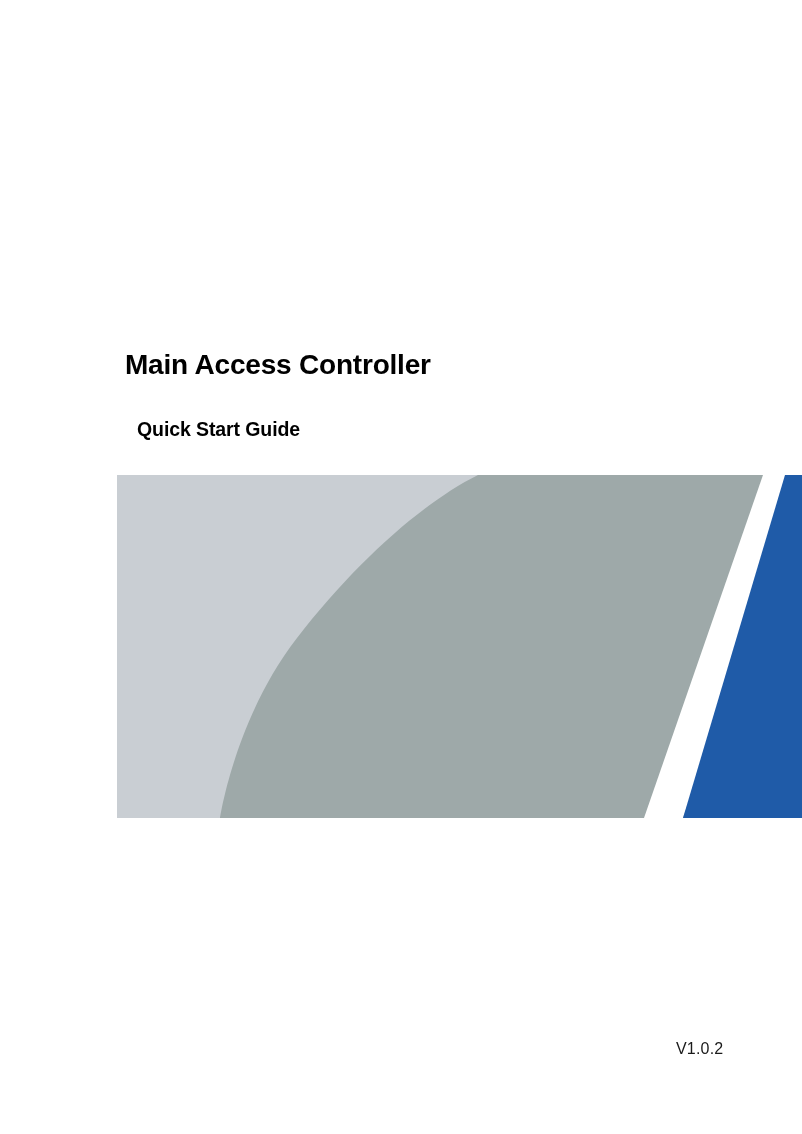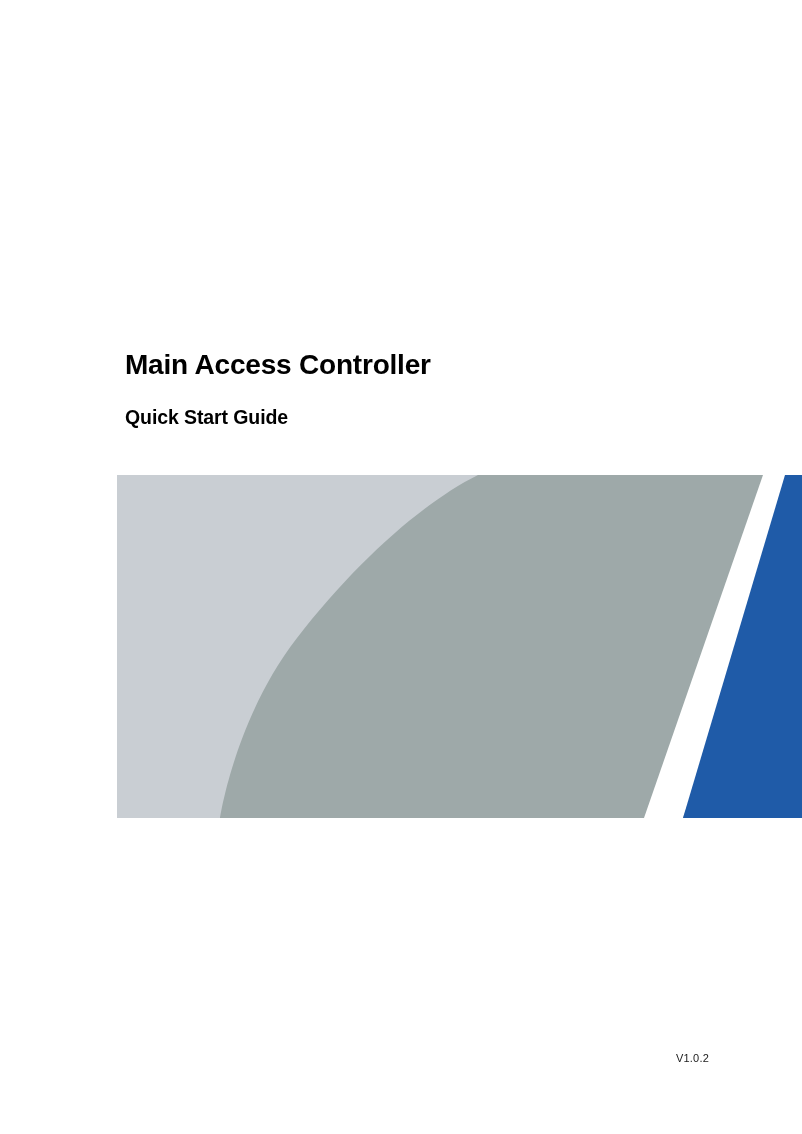--- a/index.html
+++ b/index.html
@@ -39,21 +39,21 @@
     letter-spacing: -0.2px;
     margin: 0;
     white-space: nowrap;
   }
   .doc-subtitle {
     font-size: 19.5px;
     font-weight: 700;
     line-height: 26px;
     color: #000000;
     letter-spacing: -0.1px;
-    margin: 0;
+    margin: 12px;
     padding-top: 22px;
     white-space: nowrap;
   }
 
   
   .cover-banner {
     position: absolute;
     left: 117px;
     top: 475px;
     width: 685px;
@@ -64,26 +64,25 @@
     display: block;
     width: 685px;
     height: 343px;
   }
 
   
   .version-label {
     position: absolute;
     left: 676px;
     top: 1040px;
-    font-size: 11px;
+    font-size: 16px;
     font-weight: 400;
     color: #1a1a1a;
     letter-spacing: 0.2px;
     white-space: nowrap;
-    margin-top: 12px;
   }
 </style>
 </head>
 <body>
 
 <div class="page">
 
   <div class="title-block">
     <h1 class="doc-title">Main Access Controller</h1>
     <h2 class="doc-subtitle">Quick Start Guide</h2>

